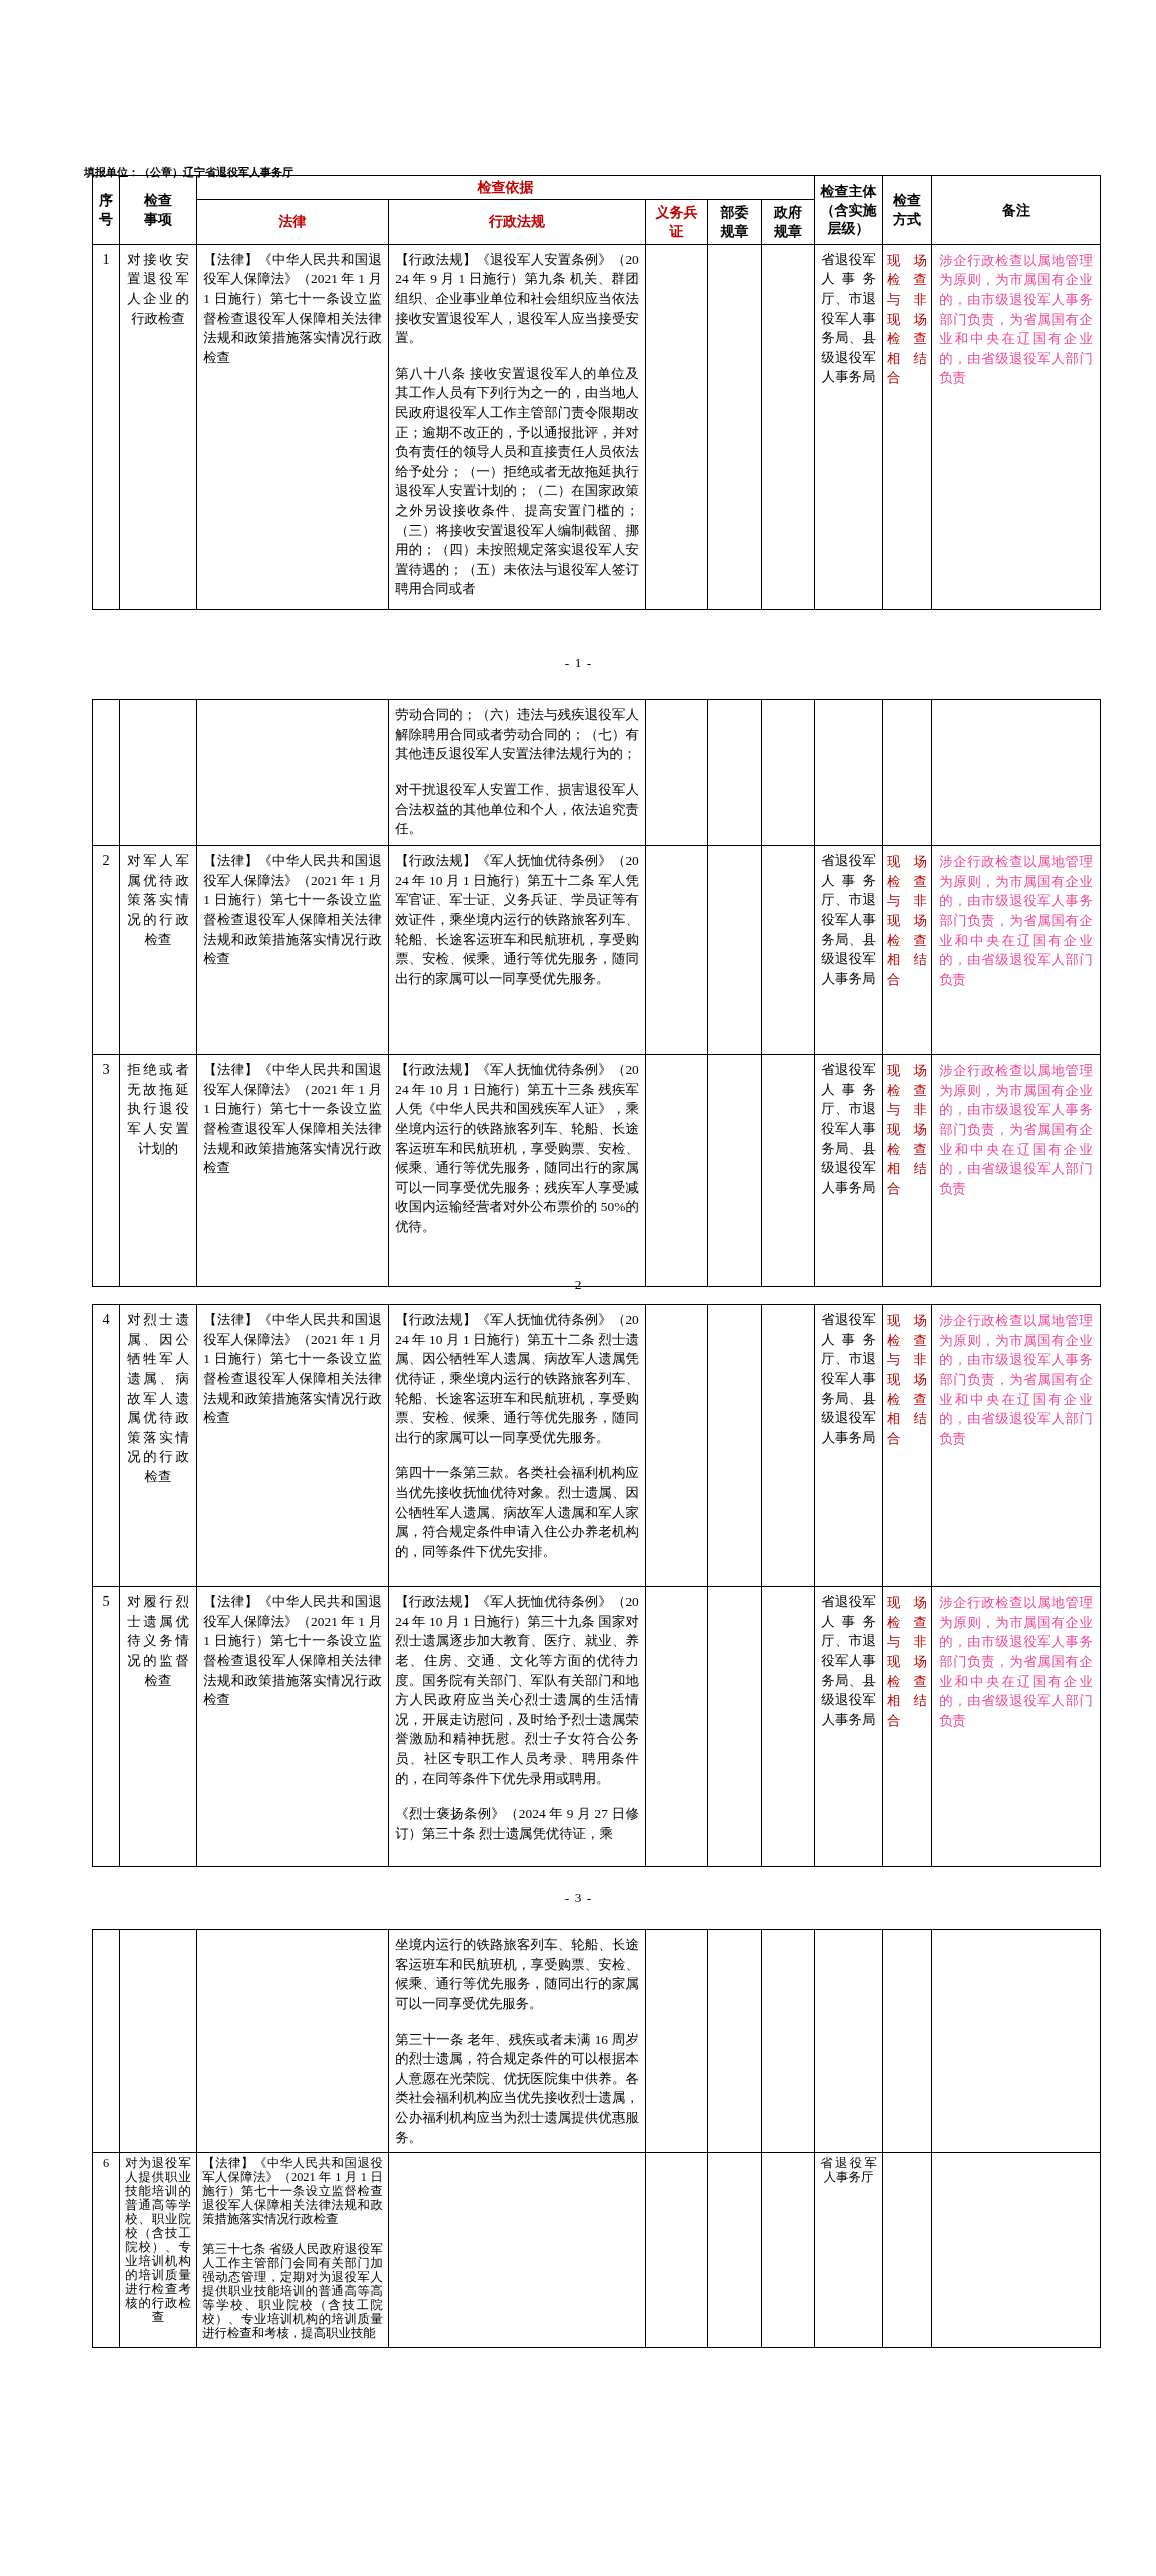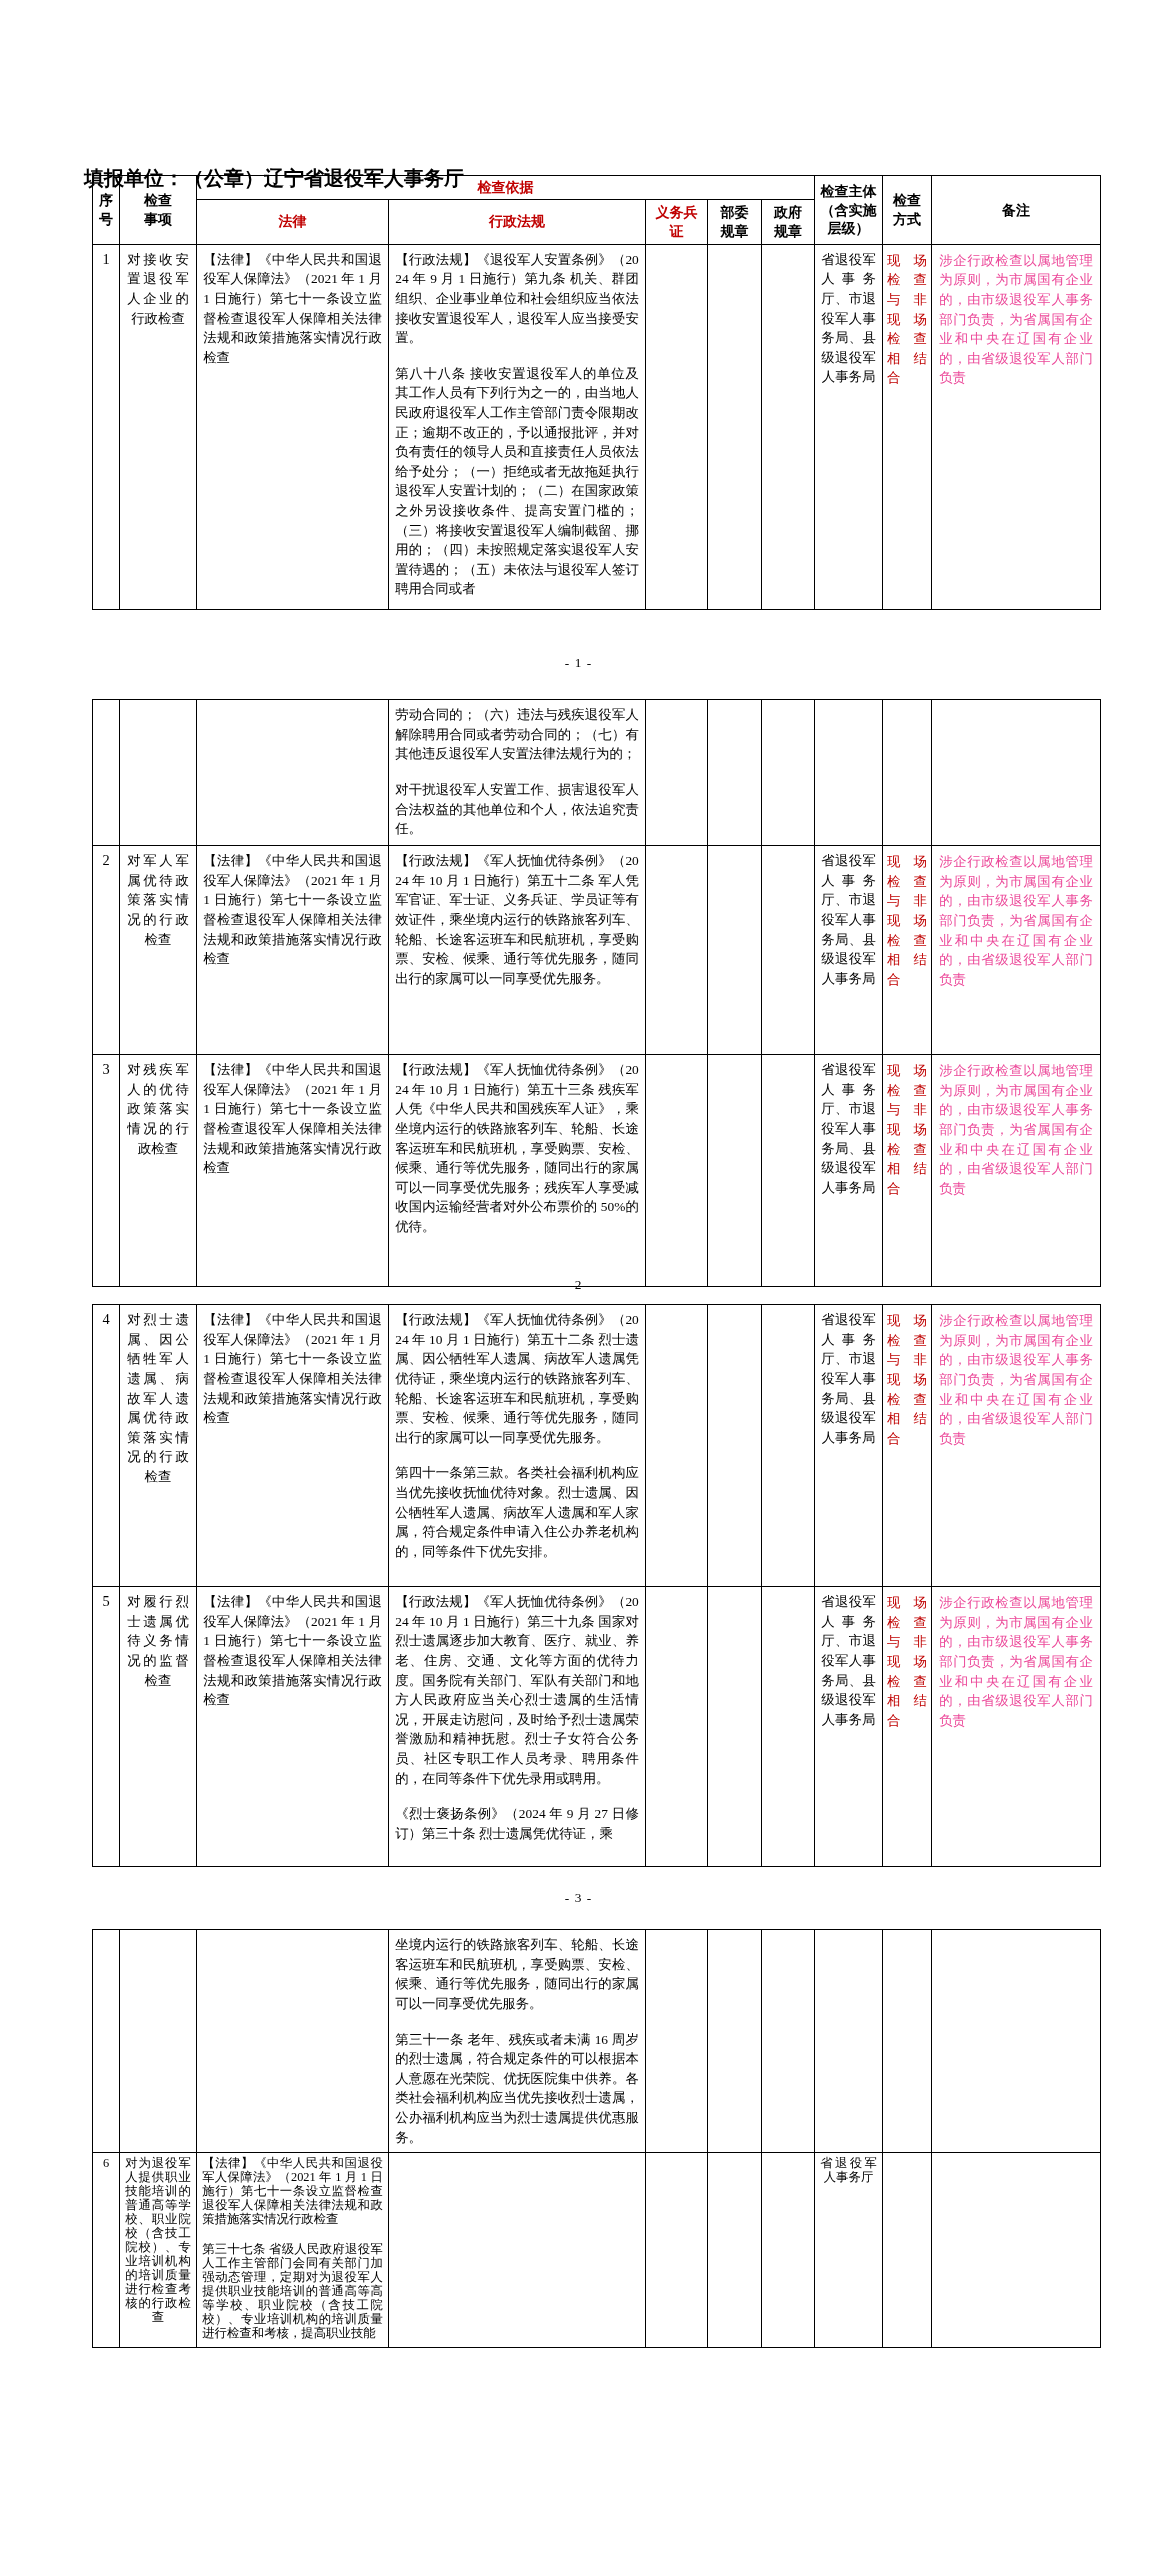--- a/index.html
+++ b/index.html
@@ -8,21 +8,21 @@
     position:relative; width:1157px; height:2607px; background:#ffffff;
     font-family:"Liberation Serif","DejaVu Serif",serif; color:#000;
   }
   .doc-title {
     position:absolute; top:29px; left:0; width:100%;
     text-align:center; font-size:25px; font-weight:700; letter-spacing:2.6px;
     color:#d90000; font-family:"Liberation Serif","DejaVu Serif",serif;
   }
   .unit-line {
     position:absolute; top:165px; left:84px;
-    font-size:20px; font-weight:700;
+    font-size:11px; font-weight:700;
     font-family:"Liberation Sans","DejaVu Sans",sans-serif;
   }
   table.sheet {
     position:absolute; left:92px; width:1007px;
     border-collapse:collapse; table-layout:fixed;
     border:1.5px solid #000;
   }
   table.sheet td { border:1px solid #000; vertical-align:top; }
   
   col.c-seq{width:27px} col.c-item{width:77px} col.c-law{width:192px}
@@ -168,21 +168,21 @@
       </td>
       <td class="cell"></td>
       <td class="cell"></td>
       <td class="cell"></td>
       <td class="cell subj">省退役军人事务厅、市退役军人事务局、县级退役军人事务局</td>
       <td class="cell meth">现场检查与非现场检查相结合</td>
       <td class="cell rem">涉企行政检查以属地管理为原则，为市属国有企业的，由市级退役军人事务部门负责，为省属国有企业和中央在辽国有企业的，由省级退役军人部门负责</td>
     </tr>
     <tr style="height:232px">
       <td class="cell seq">3</td>
-      <td class="cell item">对残疾军人的优待政策落实情况的行政检查</td>
+      <td class="cell item">拒绝或者无故拖延执行退役军人安置计划的</td>
       <td class="cell">
         <div class="para"><span class="tag">【法律】</span><span>《中华人民共和国退役军人保障法》（2021 年 1 月 1 日施行）第七十一条设立监督检查退役军人保障相关法律法规和政策措施落实情况行政检查</span></div>
       </td>
       <td class="cell">
         <div class="para"><span class="tag">【行政法规】</span><span>《军人抚恤优待条例》（2024 年 10 月 1 日施行）第五十三条 残疾军人凭《中华人民共和国残疾军人证》，乘坐境内运行的铁路旅客列车、轮船、长途客运班车和民航班机，享受购票、安检、候乘、通行等优先服务，随同出行的家属可以一同享受优先服务；残疾军人享受减收国内运输经营者对外公布票价的 50%的优待。</span></div>
       </td>
       <td class="cell"></td>
       <td class="cell"></td>
       <td class="cell"></td>
       <td class="cell subj">省退役军人事务厅、市退役军人事务局、县级退役军人事务局</td>

